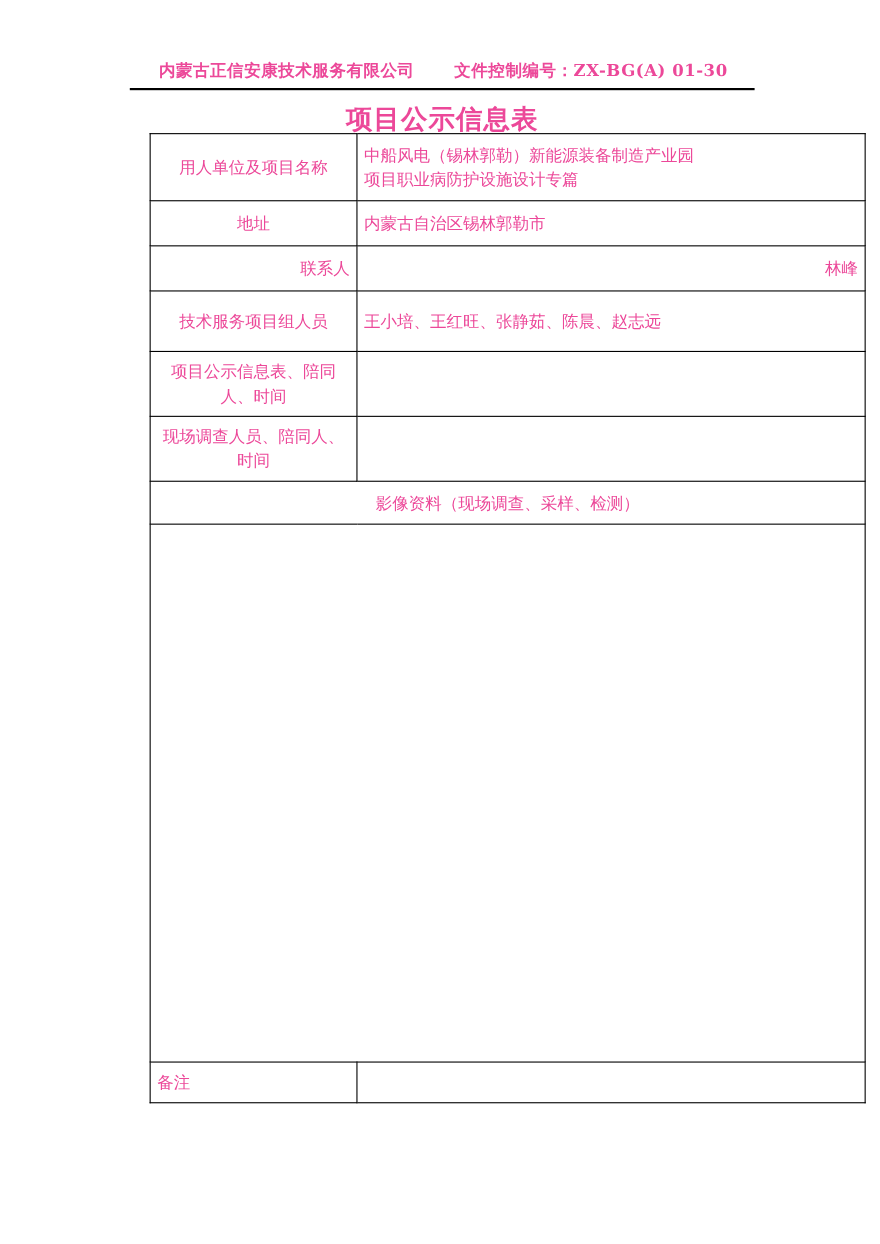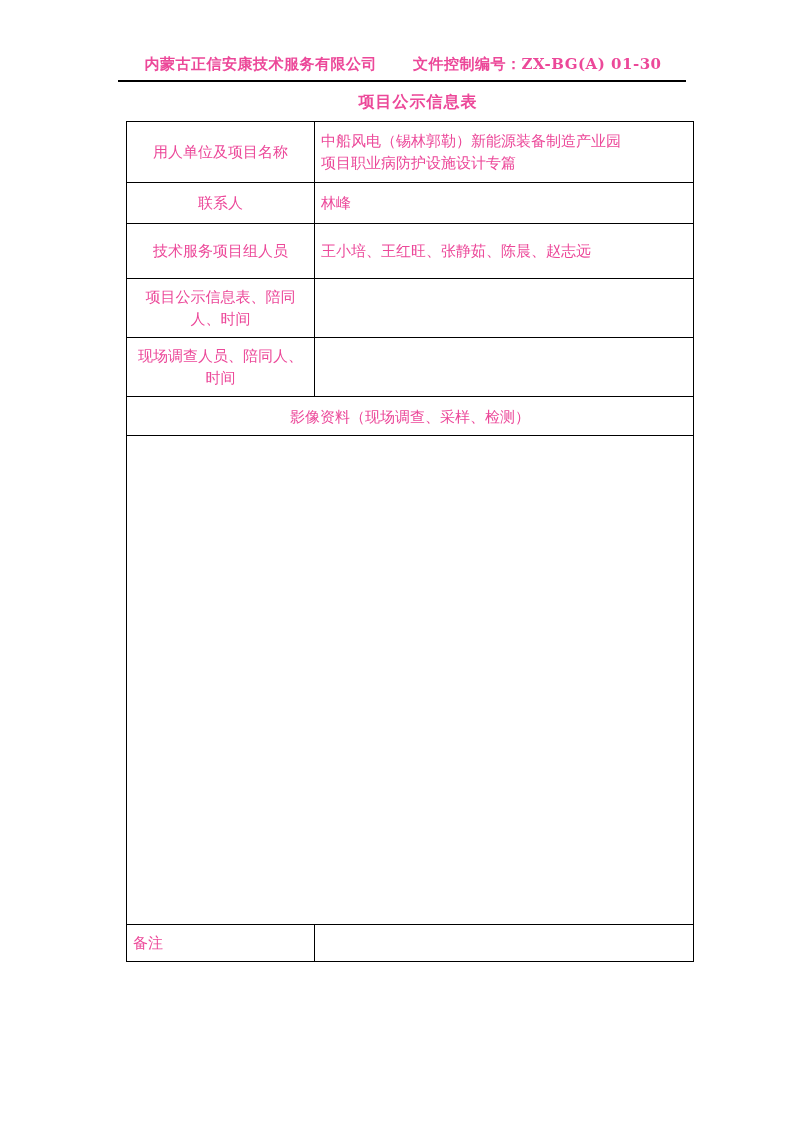--- a/index.html
+++ b/index.html
@@ -38,33 +38,33 @@
   .header-rule {
     position: absolute;
     top: 80px;
     left: 118px;
     width: 568px;
     border-bottom: 2px solid #000000;
   }
   .title {
     position: absolute;
     top: 92px;
-    left: 134px;
+    left: 118px;
     width: 568px;
     text-align: center;
-    font-size: 16px;
+    font-size: 24px;
     font-weight: bold;
     letter-spacing: 1px;
     font-family: Liberation Mono, monospace;
   }
   table.form {
     position: absolute;
     top: 121px;
-    left: 126px;
-    width: 568px;
+    left: 136px;
+    width: 651px;
     border-collapse: collapse;
     table-layout: fixed;
   }
   table.form td {
     border: 1px solid #000000;
     font-size: 15px;
     vertical-align: middle;
     padding: 4px 6px;
     line-height: 1.5;
   }
@@ -76,21 +76,21 @@
     text-align: left;
     padding-left: 8px;
     margin-left: 48px;
   }
   td.value-top {
     vertical-align: top;
     padding-top: 6px;
   }
   tr.r1 td { height: 52px; }
   tr.r2 td { height: 32px; }
-  tr.r3 td { height: 32px; }
+  tr.r3 td { height: 32px; text-align: right; }
   tr.r4 td { height: 46px; }
   tr.r5 td { height: 50px; }
   tr.r6 td { height: 50px; }
   tr.r7 td { height: 30px; }
   tr.media td {
     height: 28px;
     text-align: center;
     padding-top: 6px;
   }
   tr.mediabody td {
@@ -124,20 +124,24 @@
 
   <table class="form">
     <tbody>
       <tr class="r1">
         <td class="label">用人单位及项目名称</td>
         <td class="value value-top">
           <span class="wrap-two-lines">中船风电（锡林郭勒）新能源装备制造产业园</span>
           <span class="wrap-two-lines">项目职业病防护设施设计专篇</span>
         </td>
       </tr>
+      <tr class="r2">
+        <td class="label">地址</td>
+        <td class="value">内蒙古自治区锡林郭勒市</td>
+      </tr>
       <tr class="r3">
         <td class="label">联系人</td>
         <td class="value">林峰</td>
       </tr>
       <tr class="r4">
         <td class="label">技术服务项目组人员</td>
         <td class="value">王小培、王红旺、张静茹、陈晨、赵志远</td>
       </tr>
       <tr class="r5">
         <td class="label">项目公示信息表、陪同人、时间</td>

